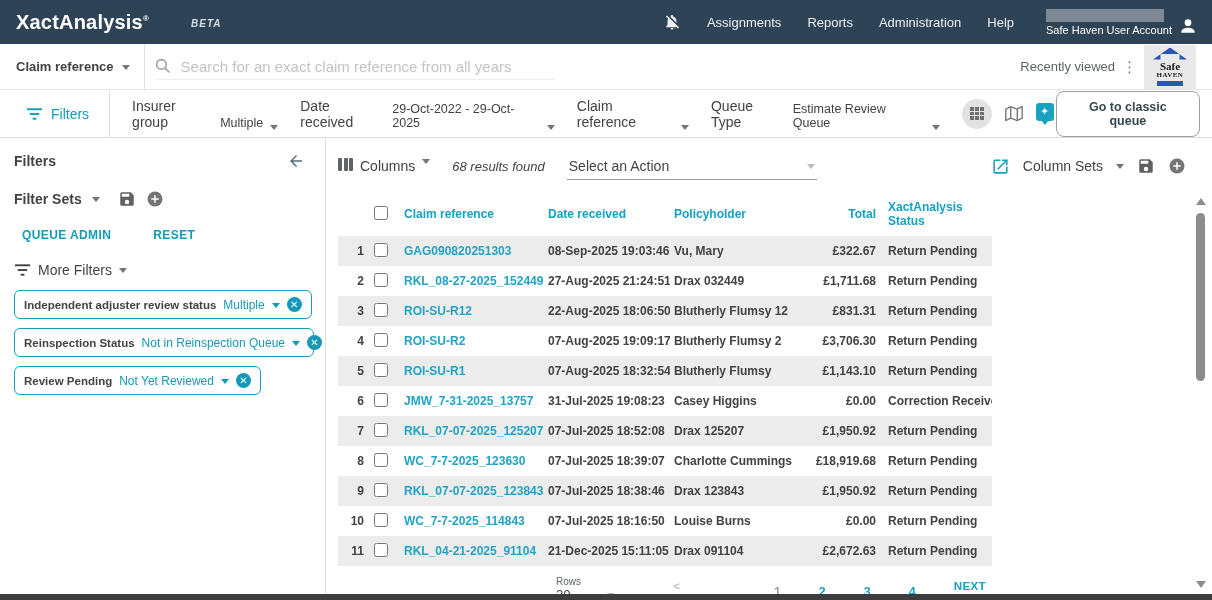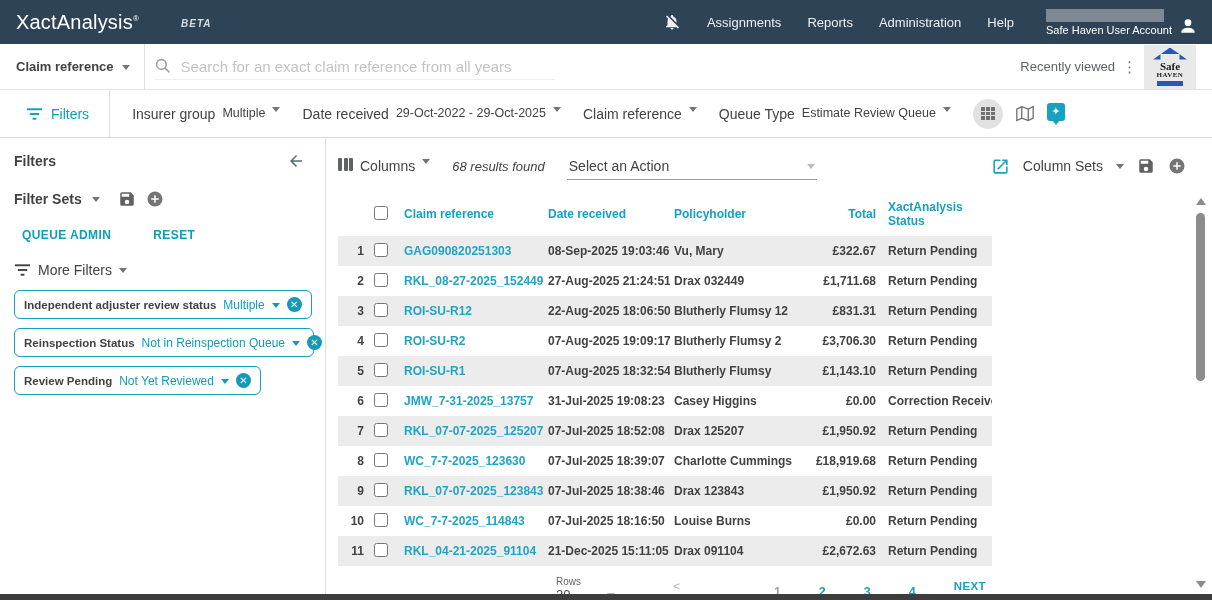--- a/index.html
+++ b/index.html
@@ -1,20 +1,20 @@
 <!DOCTYPE html>
 <html><head>
 <meta charset="utf-8">
 <style>
   * { margin:0; padding:0; box-sizing:border-box; }
   html,body { width:1212px; height:600px; overflow:hidden; font-family:"Liberation Sans", sans-serif; background:#fff; }
 
   
   .topbar { height:44px; background:#2e4355; display:flex; align-items:center; padding:0 14px 0 16px; color:#fff; }
-  .logo { font-size:20px; letter-spacing:.2px; color:#fff; font-weight:400; }
+  .logo { font-size:20px; letter-spacing:.2px; color:#fff; font-weight:700; }
   .logo .reg { font-size:8px; vertical-align:super; }
   .beta { font-size:10px; font-style:italic; font-weight:700; letter-spacing:1px; color:#d4dbe1; margin-left:42px; margin-top:3px; }
   .topnav { margin-left:auto; display:flex; align-items:center; gap:26px; }
   .topnav a { color:#eceff1; font-size:13px; font-weight:500; text-decoration:none; cursor:pointer; }
   .bell { width:18px; height:18px; fill:#eceff1; }
   .userblock { display:flex; align-items:flex-end; gap:6px; margin-left:6px; }
   .usercol { display:flex; flex-direction:column; align-items:flex-start; gap:2px; }
   .redact { width:118px; height:13px; background:rgba(255,255,255,.38); }
   .userlabel { font-size:11px; color:#fff; white-space:nowrap; }
   .person { width:20px; height:20px; fill:#fff; }
@@ -34,21 +34,21 @@
   .sh-logo { width:52px; height:44px; background:#e9e9e9; display:flex; flex-direction:column; align-items:center; justify-content:center; cursor:pointer; }
   .sh-roof { width:34px; height:12px; background:#2a56b5; clip-path:polygon(50% 0,100% 100%,78% 100%,78% 55%,22% 55%,22% 100%,0 100%); }
   .sh-t1 { font-family:"Liberation Serif",serif; font-weight:700; font-size:11px; color:#1a1a1a; line-height:1; margin-top:1px; }
   .sh-t2 { font-family:"Liberation Serif",serif; font-weight:700; font-size:7px; color:#1a1a1a; line-height:1; letter-spacing:.5px; }
   .sh-base { width:26px; height:5px; background:#2a56b5; margin-top:2px; }
 
   
   .filterbar { height:48px; display:flex; align-items:center; border-bottom:1px solid #d9d9d9; padding-left:26px; }
   .filters-btn { display:flex; align-items:center; gap:8px; color:#0f9db9; font-size:14px; font-weight:500; cursor:pointer; padding-right:20px; }
   .funnel { width:17px; height:14px; }
-  .fgroup { display:flex; align-items:flex-start; gap:7px; cursor:pointer; margin-left:22px; }
+  .fgroup { display:flex; align-items:flex-end; gap:7px; cursor:pointer; margin-left:22px; }
   .flabel { font-size:14px; color:#424242; font-weight:500; }
   .fvalue { font-size:12.5px; color:#424242; }
   .caret { width:0; height:0; border-left:4px solid transparent; border-right:4px solid transparent; border-top:5px solid #757575; margin-top:1px; }
   .caret.teal { border-top-color:#0f9db9; }
   .viewicons { display:flex; align-items:center; gap:12px; margin-left:22px; }
   .viewcircle { width:30px; height:30px; border-radius:50%; background:#e2e2e2; display:flex; align-items:center; justify-content:center; cursor:pointer; }
   .gridglyph { display:grid; grid-template-columns:repeat(3,4px); grid-template-rows:repeat(3,3.4px); gap:1px; }
   .gridglyph i { background:#6f6f6f; }
   .mapicon { width:20px; height:18px; fill:none; stroke:#6f6f6f; stroke-width:1.6; cursor:pointer; }
   .pinicon { width:20px; height:22px; position:relative; cursor:pointer; }
@@ -232,20 +232,21 @@
         <line x1="8" y1="2" x2="8" y2="16"></line>
         <line x1="16" y1="5" x2="16" y2="19"></line>
       </svg>
     <div class="pinicon">
       <div class="pinbody">
           <span>✦</span>
         </div>
       <div class="pintail"></div>
     </div>
   </div>
+  <button class="classic-btn">Go to classic queue</button>
 </div>
 
 <div class="content">
 
   <aside class="sidebar">
     <div class="side-head">
       <span class="side-title">Filters</span>
       <svg class="backarrow" viewBox="0 0 24 24">
           <path d="M20 11H7.83l5.59-5.59L12 4l-8 8 8 8 1.41-1.41L7.83 13H20v-2z"></path>
         </svg>

